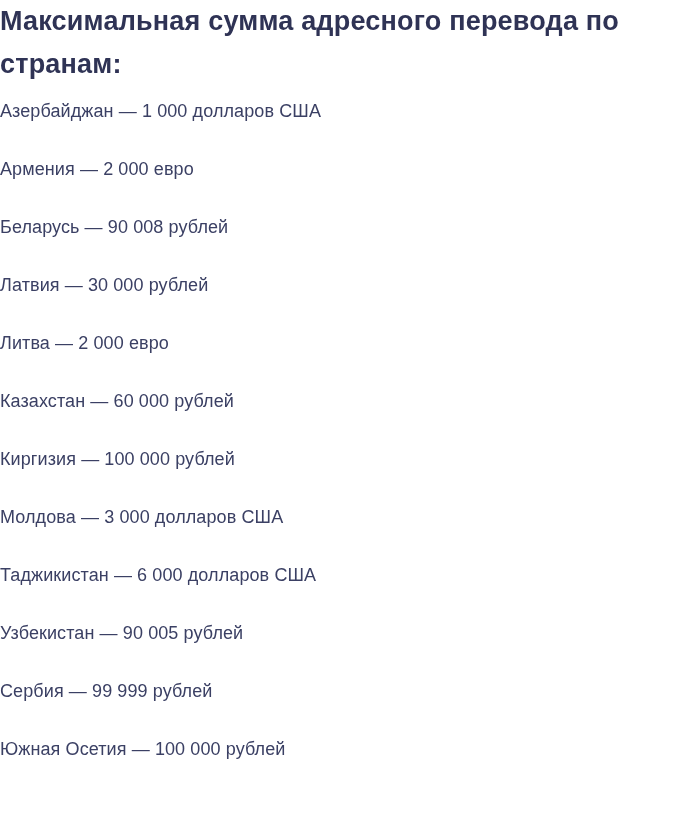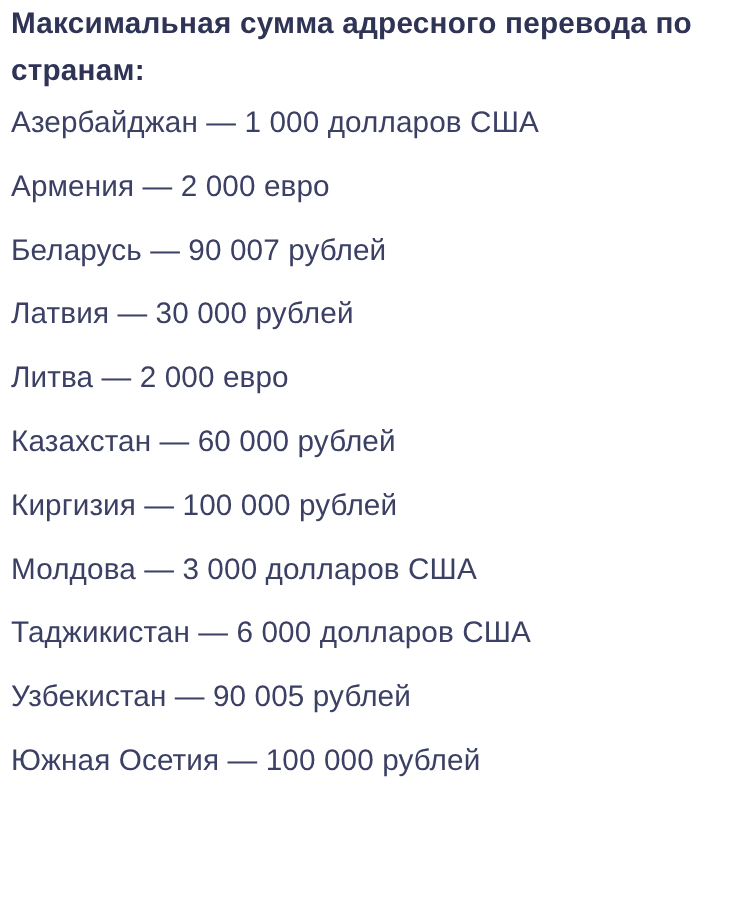--- a/index.html
+++ b/index.html
@@ -12,51 +12,52 @@
     padding: 0;
   }
   body {
     width: 676px;
     height: 839px;
     background: var(--background);
     font-family: "Liberation Sans", sans-serif;
     overflow: hidden;
   }
   .content {
-    padding: 0 12px 0 10px;
+    padding: 0 12px 0 0;
     box-sizing: border-box;
   }
   .section-heading {
     margin: 0 0 10px 0;
     width: 650px;
     font-size: 27px;
     line-height: 43px;
     font-weight: 700;
     letter-spacing: 0.2px;
     color: var(--heading_color);
   }
   .limit-item {
     margin: 0 0 28px 0;
-    font-size: 27px;
+    font-size: 18px;
     line-height: 30px;
     font-weight: 400;
     letter-spacing: 0.1px;
     color: var(--body_color);
   }
 </style>
 </head>
 <body>
 
 <section class="content">
   <h2 class="section-heading">Максимальная сумма адресного перевода по странам:</h2>
 
   <p class="limit-item">Азербайджан — 1 000 долларов США</p>
   <p class="limit-item">Армения — 2 000 евро</p>
-  <p class="limit-item">Беларусь — 90 007 рублей</p>
+  <p class="limit-item">Беларусь — 90 008 рублей</p>
   <p class="limit-item">Латвия — 30 000 рублей</p>
   <p class="limit-item">Литва — 2 000 евро</p>
   <p class="limit-item">Казахстан — 60 000 рублей</p>
   <p class="limit-item">Киргизия — 100 000 рублей</p>
   <p class="limit-item">Молдова — 3 000 долларов США</p>
   <p class="limit-item">Таджикистан — 6 000 долларов США</p>
   <p class="limit-item">Узбекистан — 90 005 рублей</p>
+  <p class="limit-item">Сербия — 99 999 рублей</p>
   <p class="limit-item">Южная Осетия — 100 000 рублей</p>
 </section>
 
 </body></html>

